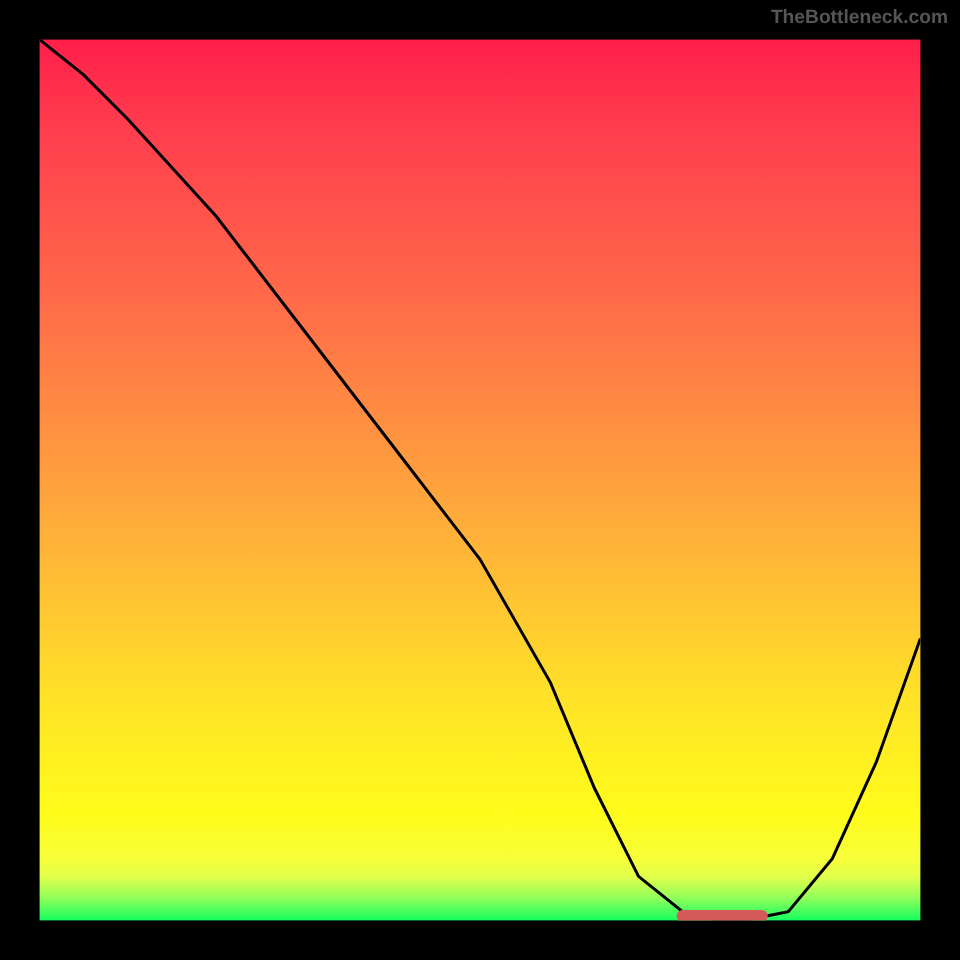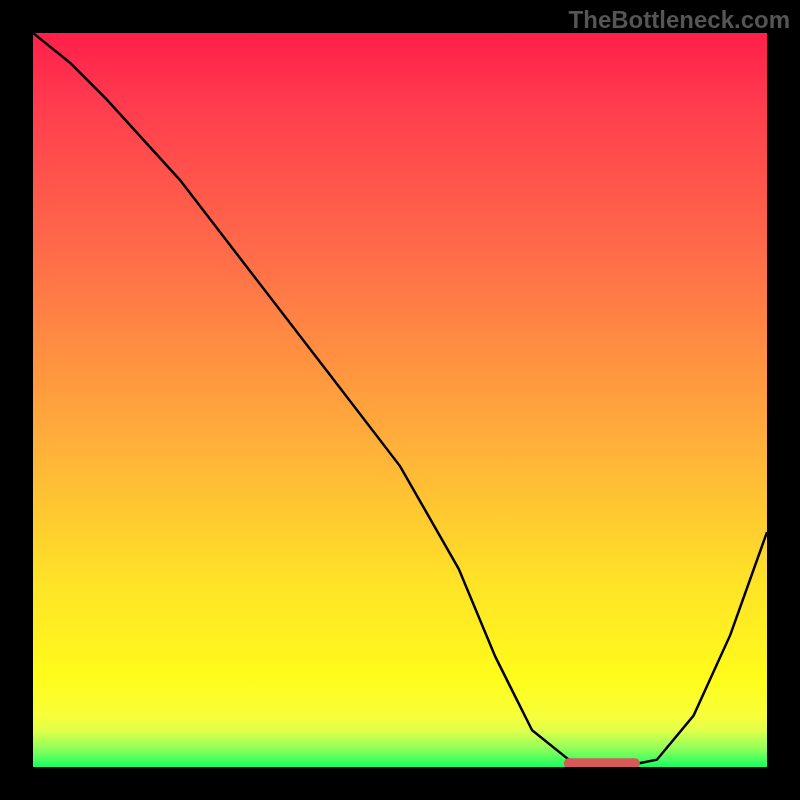--- a/index.html
+++ b/index.html
@@ -13,21 +13,21 @@
   .container {
     position: relative;
     width: 800px;
     height: 800px;
   }
   .watermark {
     position: absolute;
     top: 6px;
     right: 10px;
     color: #555;
-    font-size: 24px;
+    font-size: 16px;
     font-weight: bold;
     z-index: 10;
   }
   .plot-area {
     position: absolute;
     left: 33px;
     top: 33px;
     width: 734px;
     height: 734px;
     

